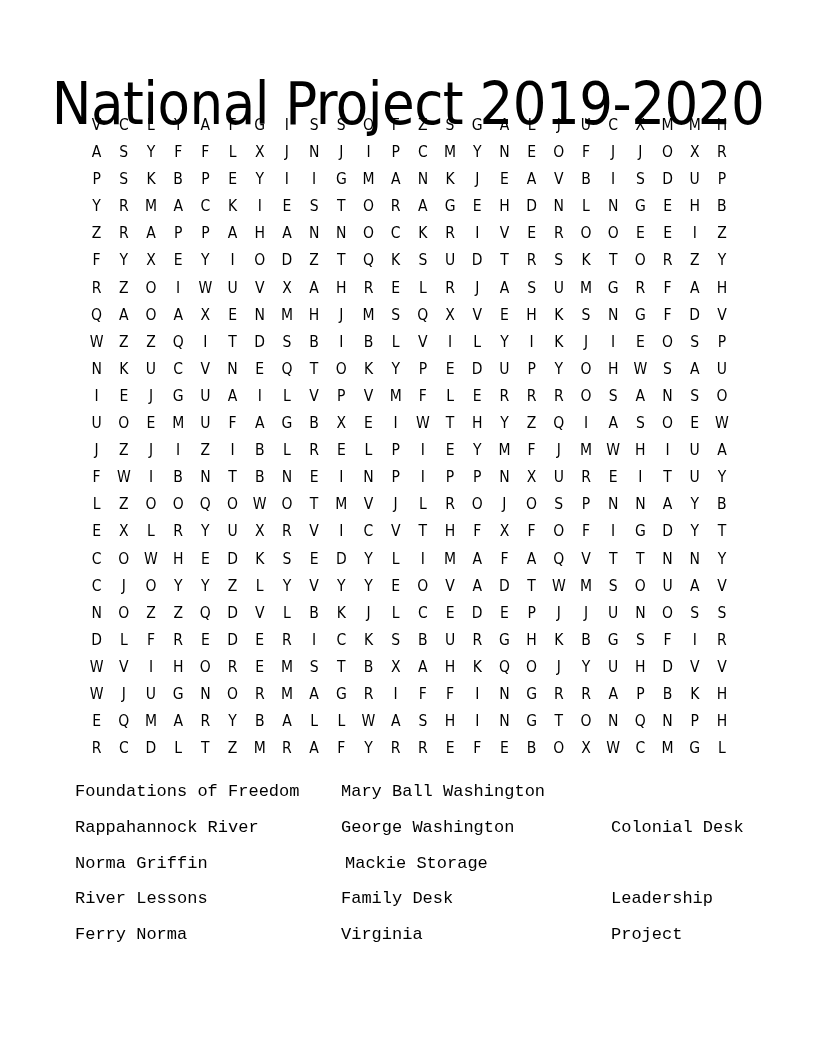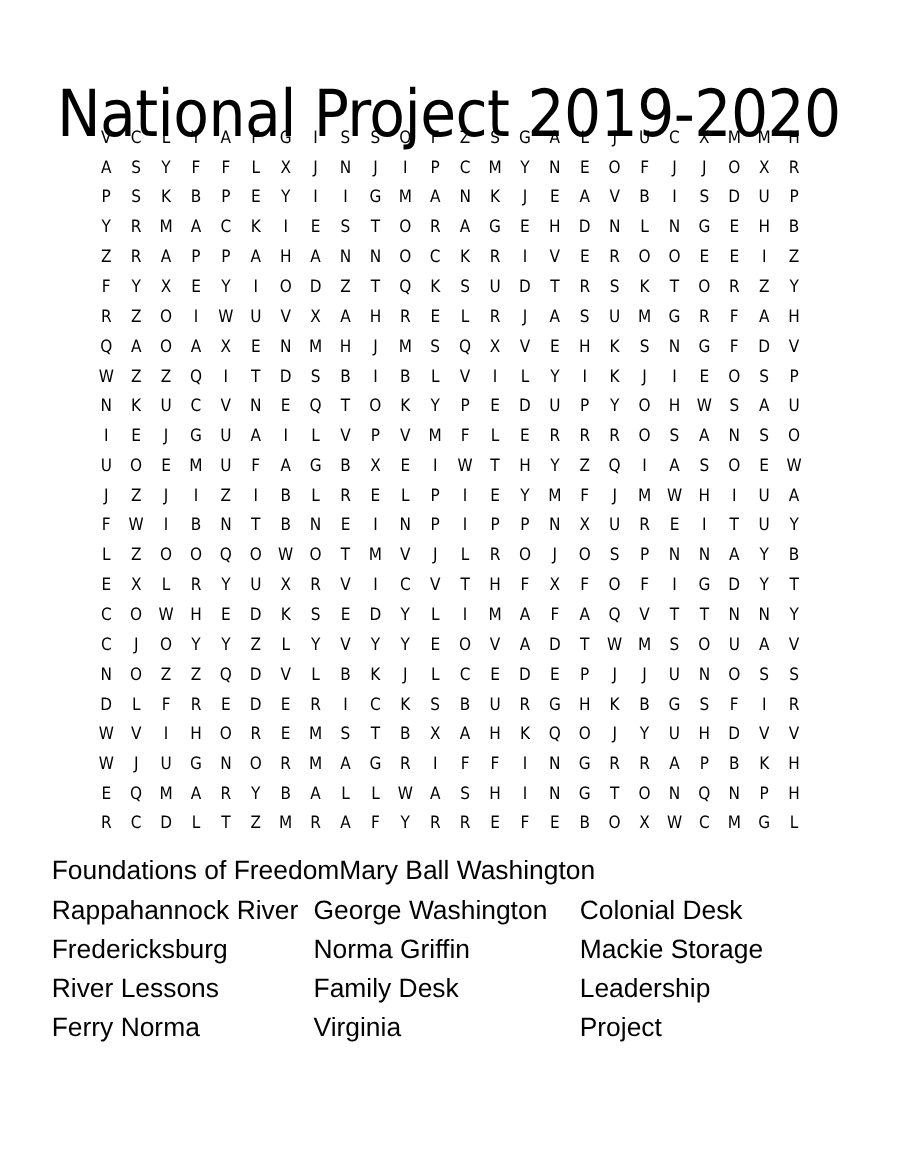--- a/index.html
+++ b/index.html
@@ -67,24 +67,25 @@
     left: 47px;
     top: 778px;
     width: 722px;
   }
   .word-row {
     display: flex;
     height: 35.8px;
     align-items: flex-start;
   }
   .word-cell {
-    font-size: 24px;
+    font-size: 17px;
     line-height: 28px;
     white-space: nowrap;
-    font-family: Liberation Sans, sans-serif;
+    font-family: Liberation Mono, monospace;
+    margin-left: 28px;
   }
   .word-cell.col-0 { flex: 0 0 238px; }
   .word-cell.col-1 { flex: 0 0 242px; }
   .word-cell.col-2 { flex: 0 0 242px; }
 </style>
 </head>
 <body>
 
 <div id="page">
 
@@ -721,21 +722,20 @@
       <div class="word-row">
         <span class="word-cell col-0">Foundations of Freedom</span>
         <span class="word-cell col-1">Mary Ball Washington</span>
       </div>
       <div class="word-row">
         <span class="word-cell col-0">Rappahannock River</span>
         <span class="word-cell col-1">George Washington</span>
         <span class="word-cell col-2">Colonial Desk</span>
       </div>
       <div class="word-row">
-        <span class="word-cell col-0">Fredericksburg</span>
         <span class="word-cell col-2">Norma Griffin</span>
         <span class="word-cell col-1">Mackie Storage</span>
       </div>
       <div class="word-row">
         <span class="word-cell col-0">River Lessons</span>
         <span class="word-cell col-1">Family Desk</span>
         <span class="word-cell col-2">Leadership</span>
       </div>
       <div class="word-row">
         <span class="word-cell col-0">Ferry Norma</span>

